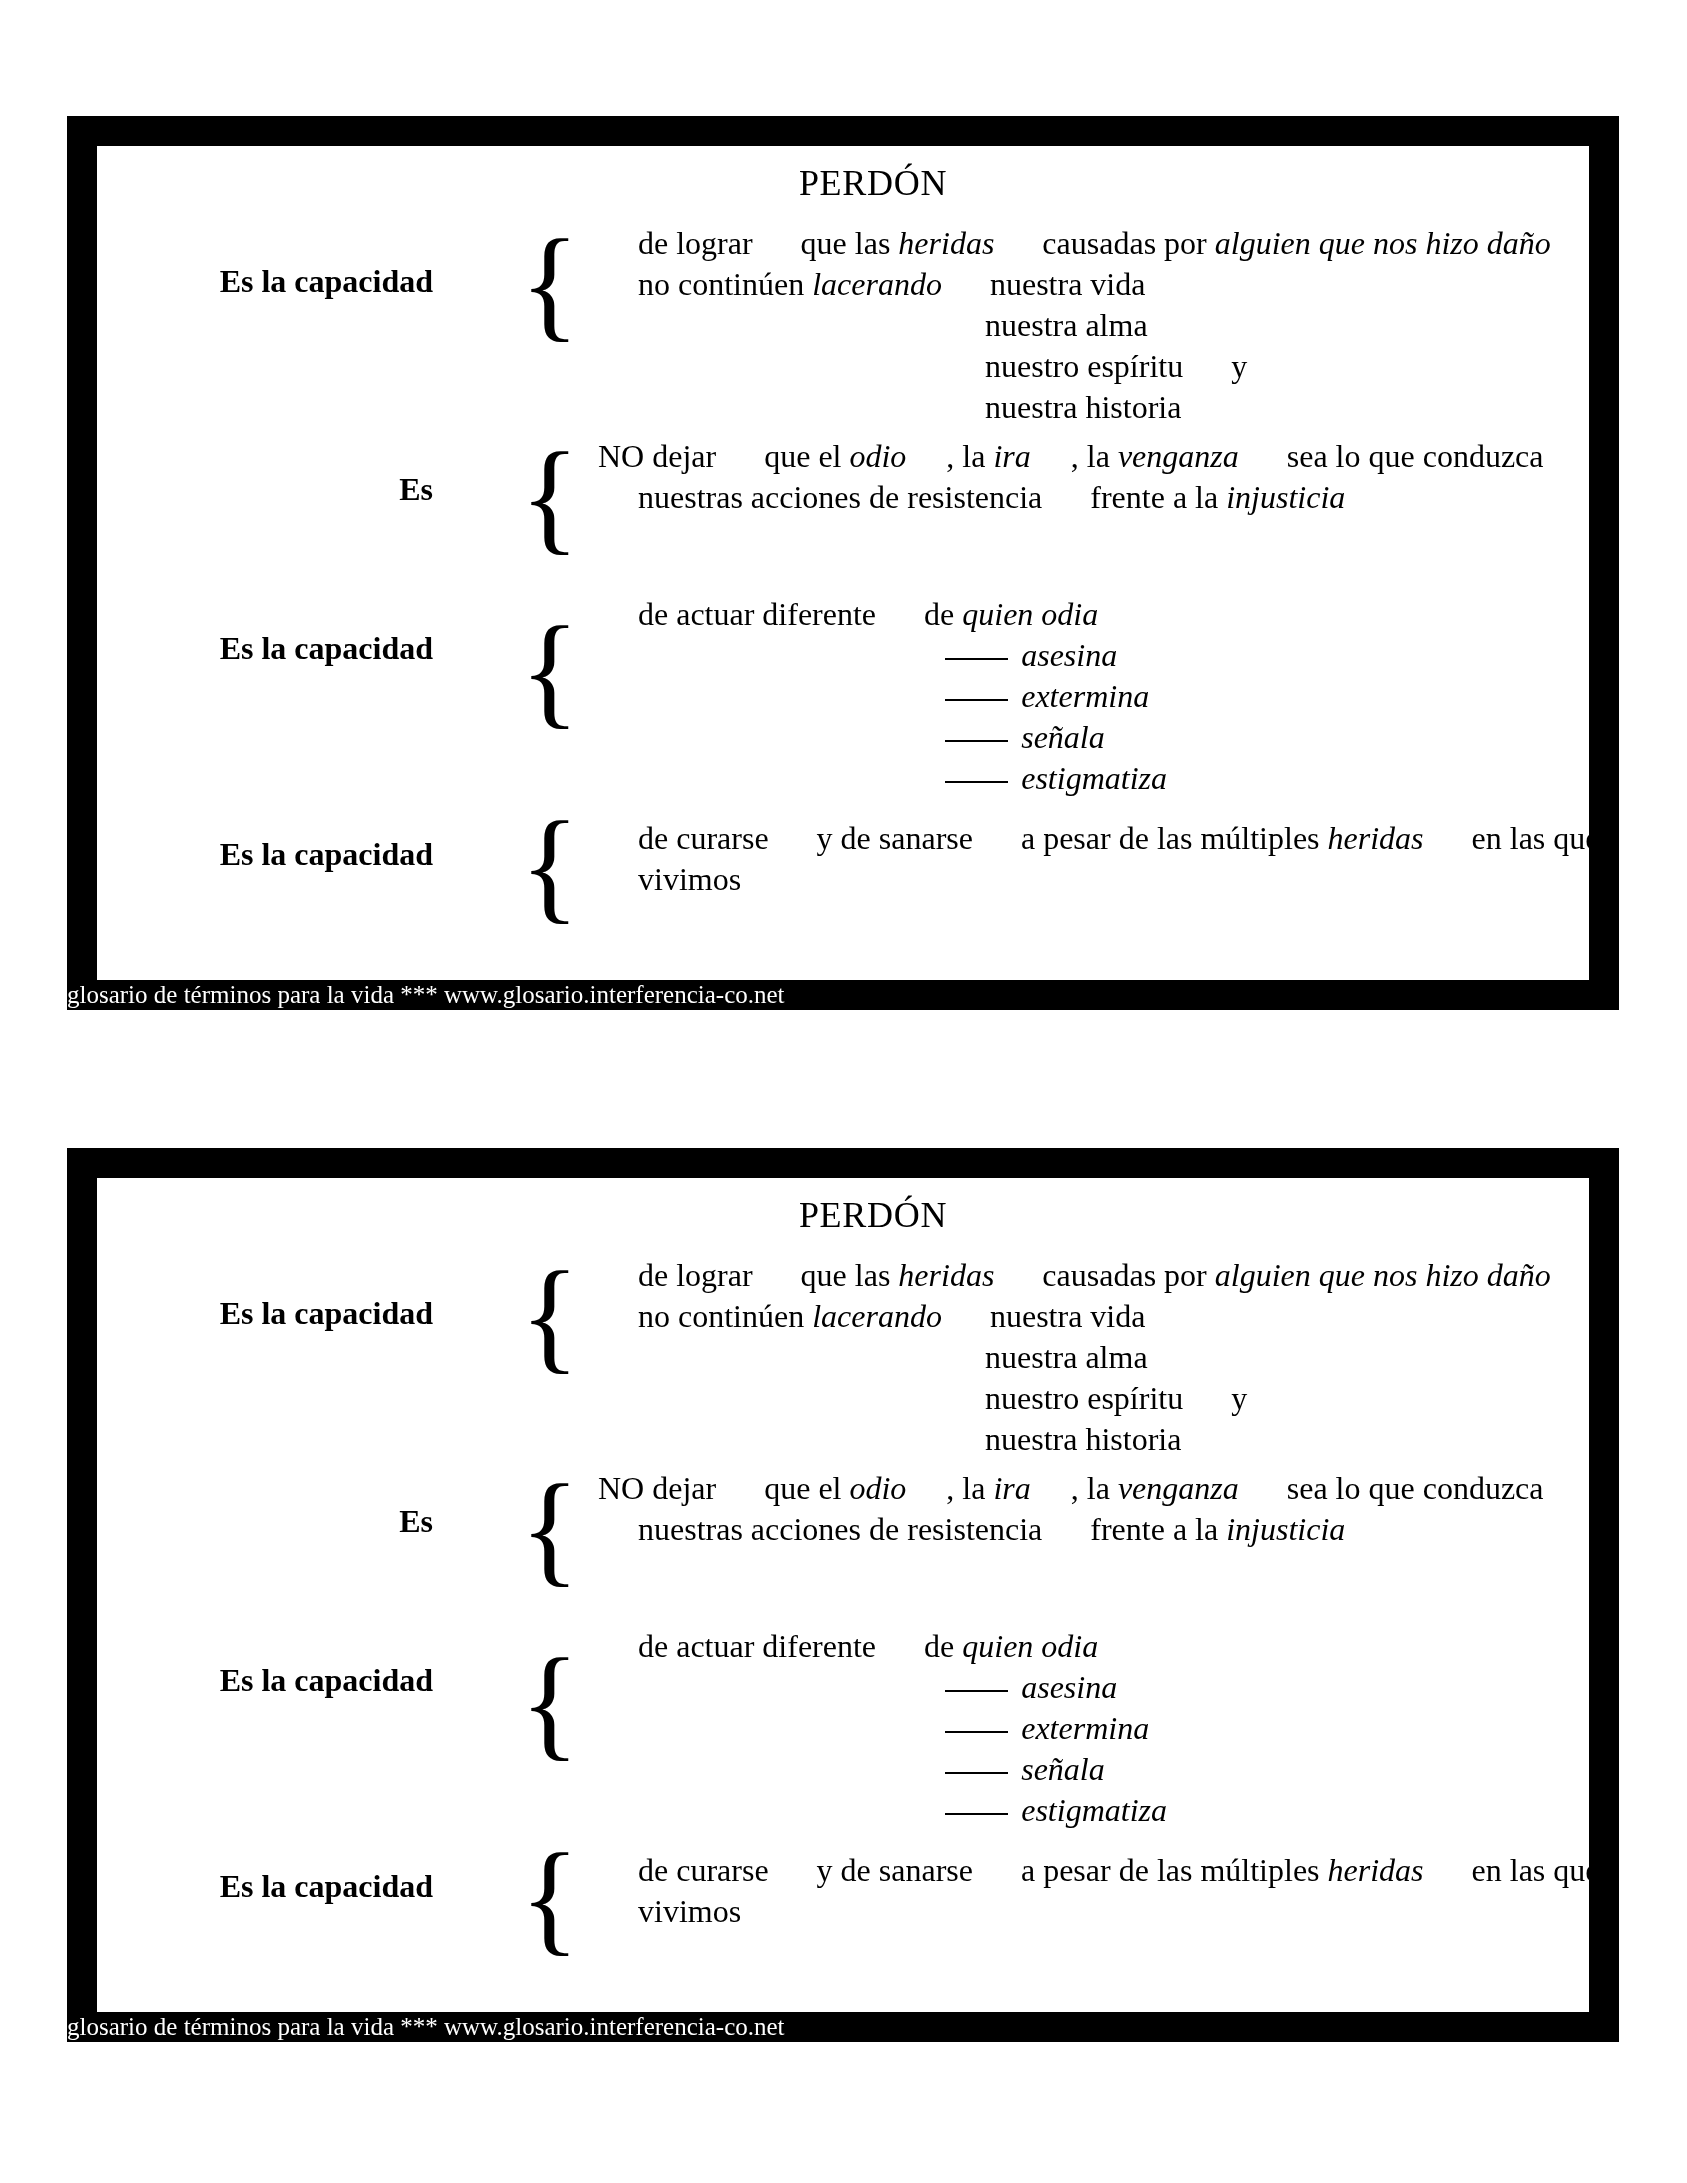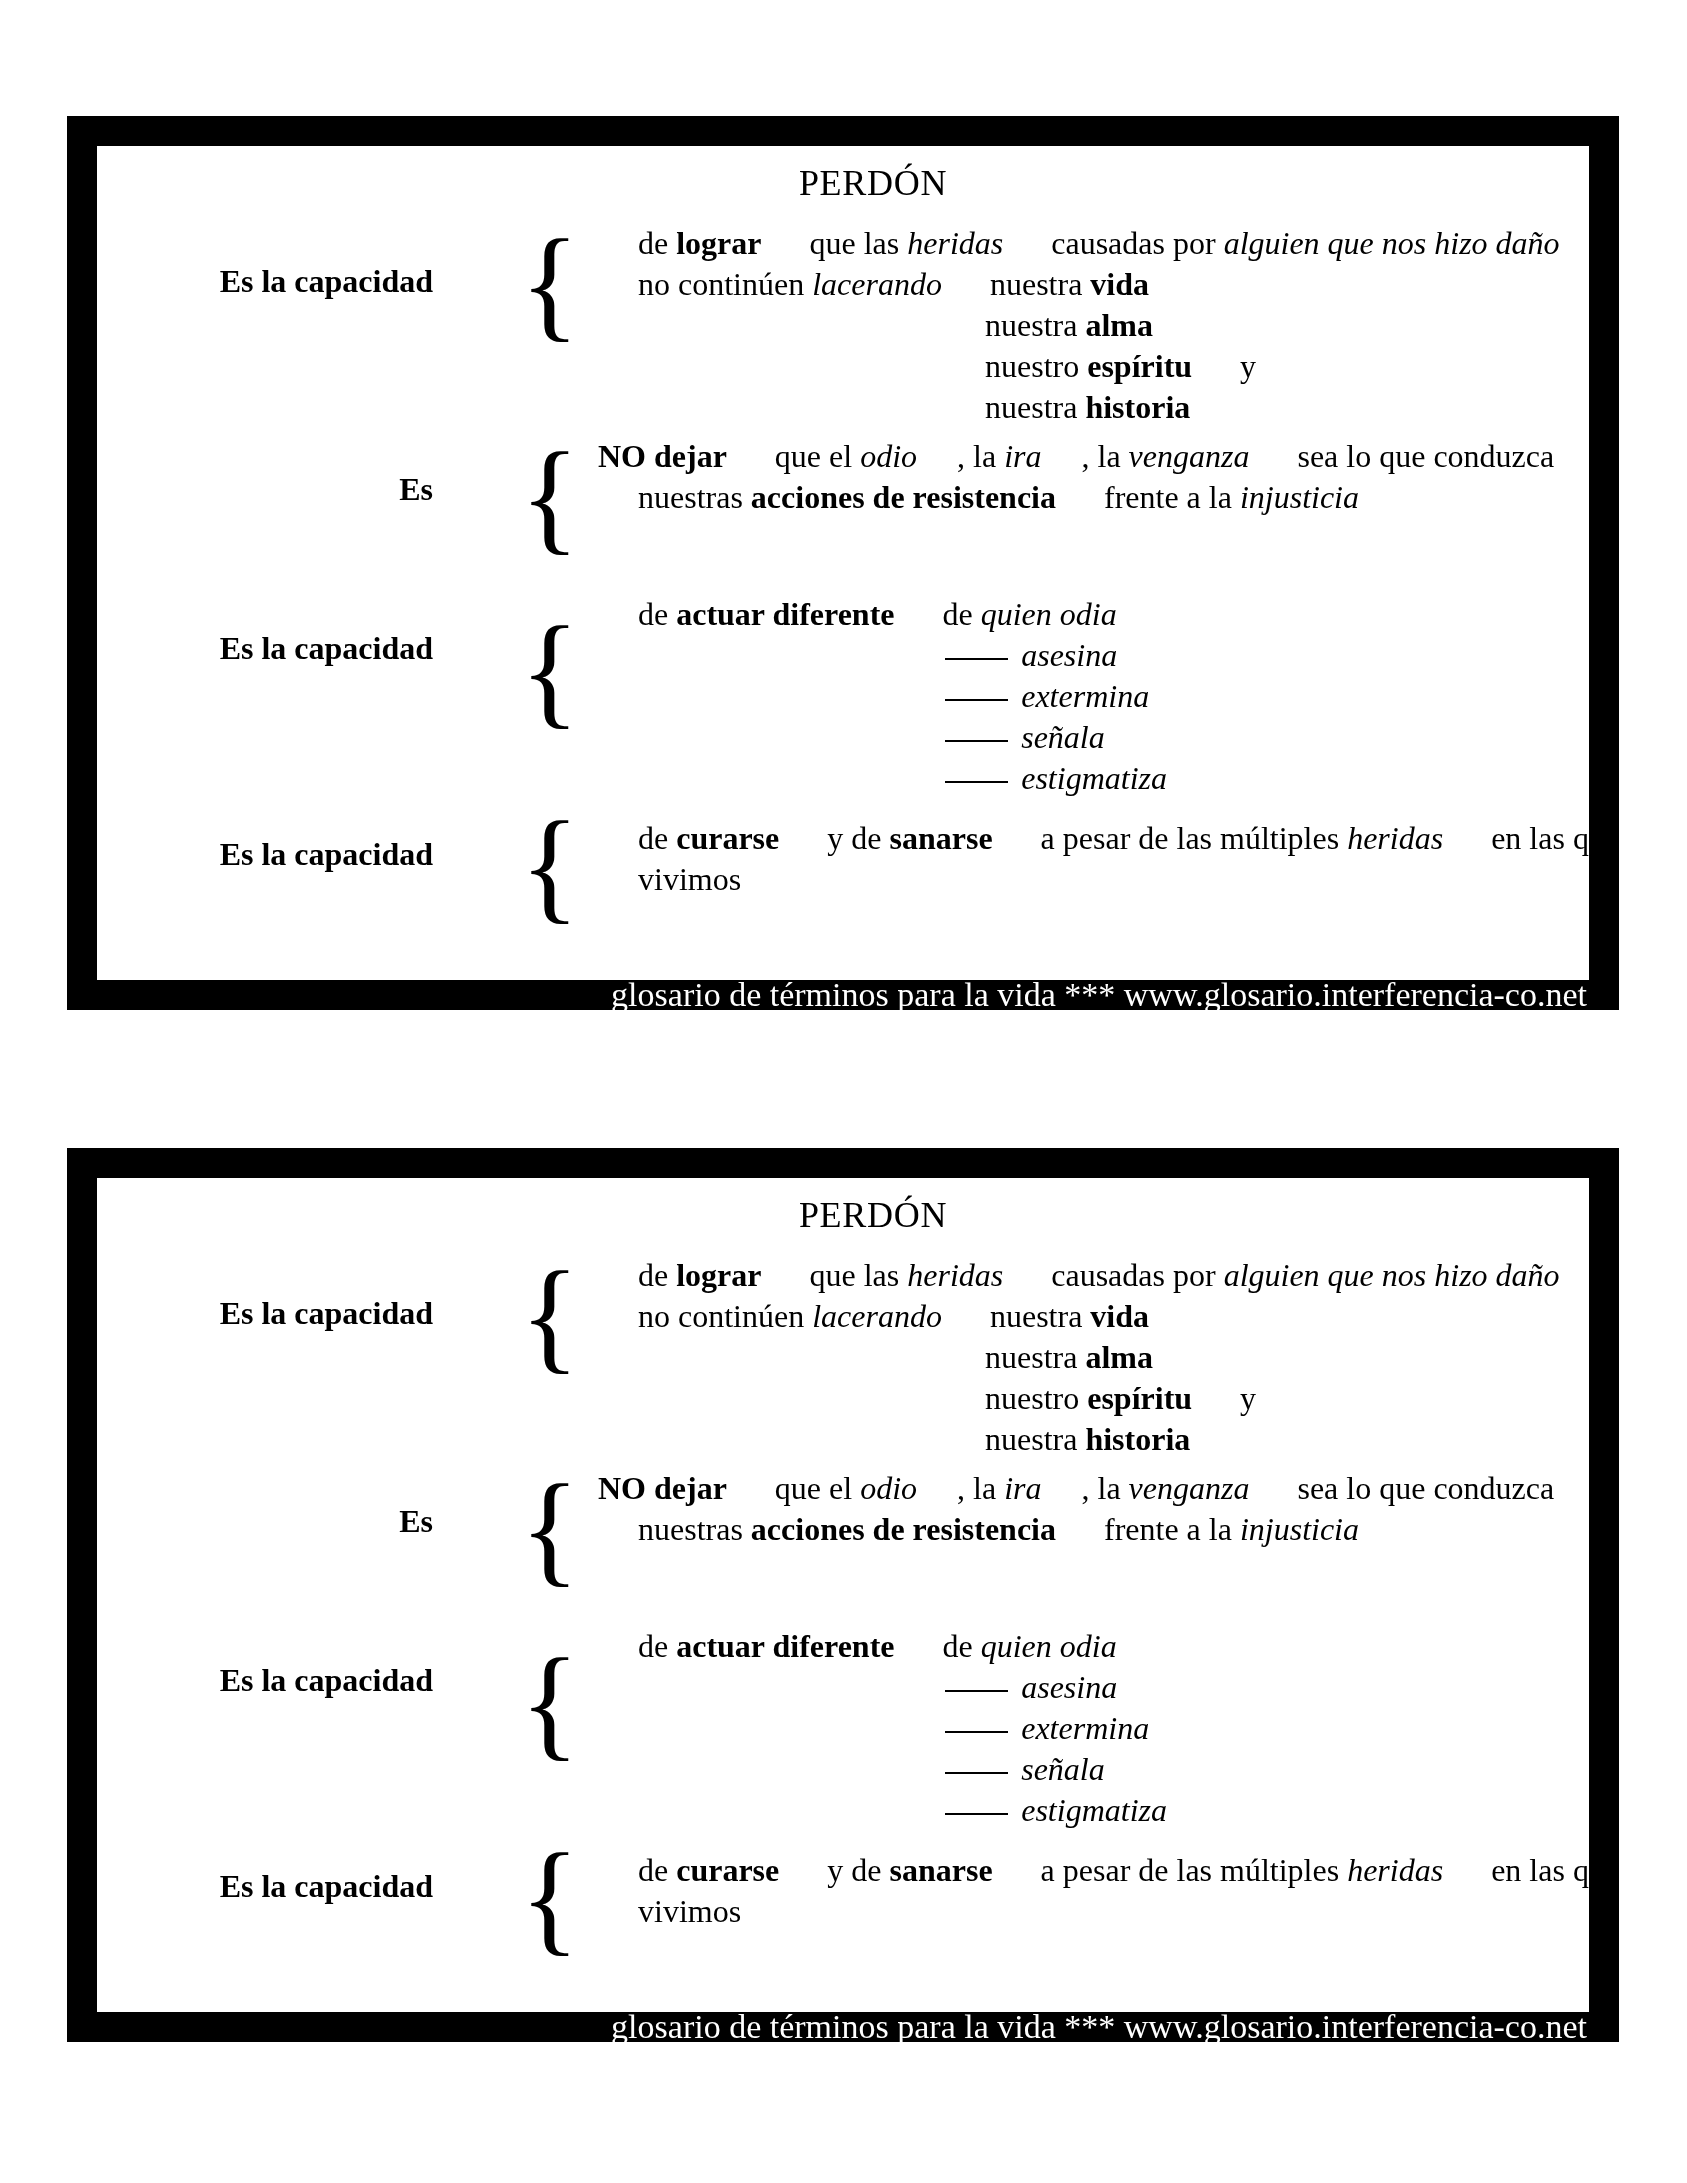--- a/index.html
+++ b/index.html
@@ -34,30 +34,30 @@
     font-size:124px;text-align:center;font-weight:normal;
   }
   .sec1 .brace{top:-15px;}
   .sec2 .brace{top:-14.6px;}
   .sec3 .brace{top:0.7px;}
   .sec4 .brace{top:-28px;}
   .text{position:absolute;left:501px;top:0;}
   .line{height:41px;line-height:41px;white-space:nowrap;font-size:32px;}
   .line.indent{padding-left:347px;}
   .rm{font-style:normal;font-weight:normal;margin-left:40px;}
-  .bf{font-weight:bold;font-style:normal;}
+  .bf{font-weight:normal;font-style:normal;}
   .it{font-style:italic;font-weight:normal;margin-top:27px;}
   .dash{
     display:inline-block;width:63px;height:2px;background:#000;
     vertical-align:middle;margin-right:13.2px;
   }
   .footer-bar{
     position:absolute;left:-30px;right:-30px;bottom:-30px;height:30px;
-    line-height:30px;text-align:right;padding-right:32px;box-sizing:border-box;
-    color:#ffffff;font-size:34px;white-space:nowrap;
+    line-height:30px;padding-right:32px;box-sizing:border-box;
+    color:#ffffff;font-size:25px;white-space:nowrap;
   }
 </style>
 </head>
 <body>
 
 <div class="panel">
 
   <div class="card-title">PERDÓN</div>
 
   <div class="sec sec1">

